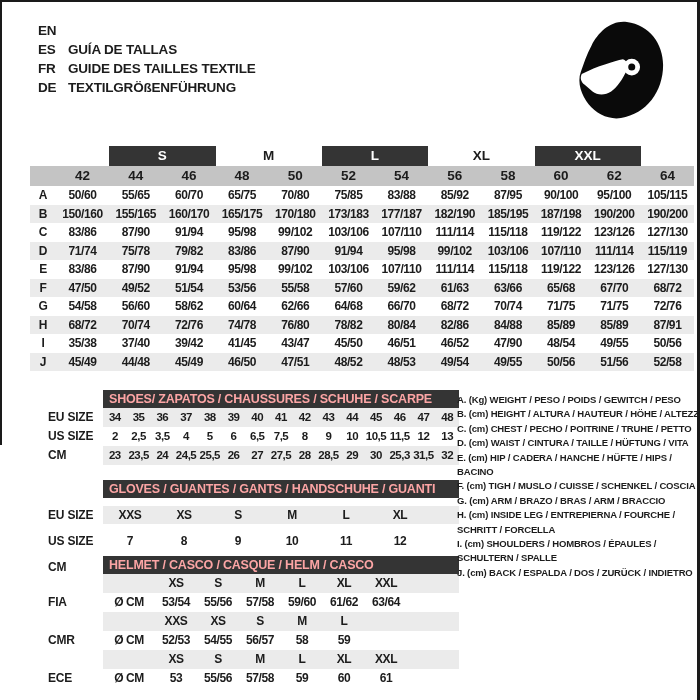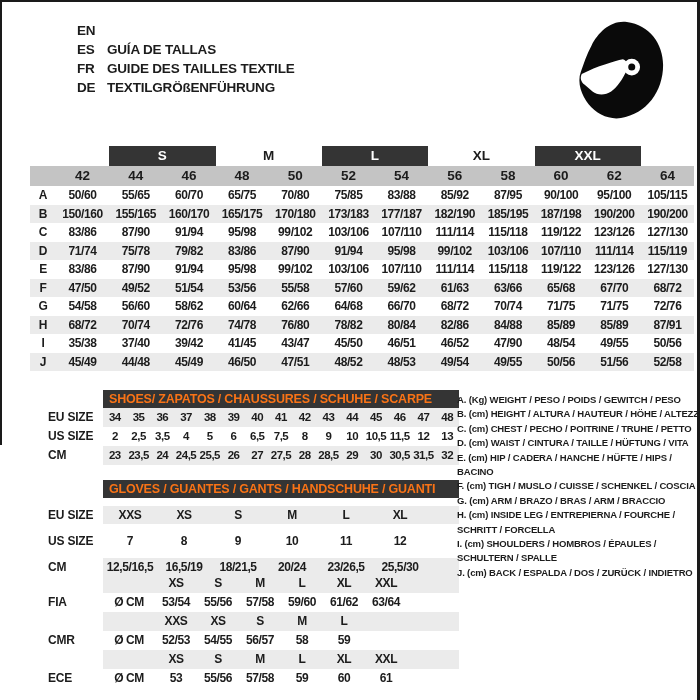--- a/index.html
+++ b/index.html
@@ -11,30 +11,30 @@
     width:700px;height:700px;position:relative;overflow:hidden;background:#fff;
     font-family:"Liberation Sans","DejaVu Sans",sans-serif;font-weight:bold;color:var(--text);
   }
   
   .edge-top{position:absolute;top:0;left:0;width:700px;height:2px;background:#1a1a1a;}
   .edge-left{position:absolute;top:0;left:0;width:2px;height:445px;background:#1a1a1a;}
   .edge-right{position:absolute;top:0;left:697px;width:3px;height:700px;background:#1a1a1a;}
 
   
   .langs{position:absolute;left:38px;top:21px;font-size:13.5px;line-height:19px;letter-spacing:-0.2px;}
-  .lang-row{display:grid;grid-template-columns:30px auto;margin-left:39px;}
+  .lang-row{display:grid;grid-template-columns:30px auto;}
 
   
   .helmet-icon{position:absolute;left:570px;top:18px;width:98px;height:106px;}
 
   
   .trow{display:grid;}
   .tcell{text-align:center;white-space:nowrap;overflow:visible;}
   .tcell.dark{background:var(--dark);color:#fff;}
-  .tcell.bar{background:var(--dark);color:#f97316;text-align:left;padding-left:6px;font-size:12.5px;letter-spacing:-0.2px;}
+  .tcell.bar{background:var(--dark);color:#fca5a5;text-align:left;padding-left:6px;font-size:12.5px;letter-spacing:-0.2px;}
   .tcell.outlabel{text-align:left;padding-left:18px;font-size:12px;letter-spacing:-0.2px;}
 
   
   .main-table{position:absolute;left:30px;top:146px;width:664px;}
   .main-table .trow{grid-template-columns:26px repeat(12,1fr);height:18.5px;line-height:18.5px;font-size:12px;letter-spacing:-0.4px;}
   .main-table .trow.group-row{height:20px;line-height:20px;font-size:13.5px;letter-spacing:0;}
   .main-table .trow.size-row{height:20px;line-height:20px;background:var(--sizebar);font-size:13.5px;letter-spacing:0;}
   .main-table .trow.shade{background:var(--stripe);}
 
   
@@ -315,21 +315,21 @@
       <div class="tcell">24</div>
       <div class="tcell">24,5</div>
       <div class="tcell">25,5</div>
       <div class="tcell">26</div>
       <div class="tcell">27</div>
       <div class="tcell">27,5</div>
       <div class="tcell">28</div>
       <div class="tcell">28,5</div>
       <div class="tcell">29</div>
       <div class="tcell">30</div>
-      <div class="tcell">30,5</div>
+      <div class="tcell">25,3</div>
       <div class="tcell">31,5</div>
       <div class="tcell">32</div>
     </div>
   </div>
 
 <div class="section gloves">
     <div class="trow barrow">
       <div class="tcell outlabel"></div>
       <div class="tcell bar" style="grid-column: span 7;">GLOVES / GUANTES / GANTS / HANDSCHUHE / GUANTI</div>
     </div>
@@ -361,20 +361,21 @@
       <div class="tcell">20/24</div>
       <div class="tcell">23/26,5</div>
       <div class="tcell">25,5/30</div>
       <div class="tcell"></div>
     </div>
   </div>
 
 <div class="section helmet-table">
     <div class="trow barrow">
       <div class="tcell outlabel"></div>
+      <div class="tcell bar" style="grid-column: span 8;">HELMET / CASCO / CASQUE / HELM / CASCO</div>
     </div>
     <div class="trow shade">
       <div class="tcell outlabel"></div>
       <div class="tcell"></div>
       <div class="tcell">XS</div>
       <div class="tcell">S</div>
       <div class="tcell">M</div>
       <div class="tcell">L</div>
       <div class="tcell">XL</div>
       <div class="tcell">XXL</div>

